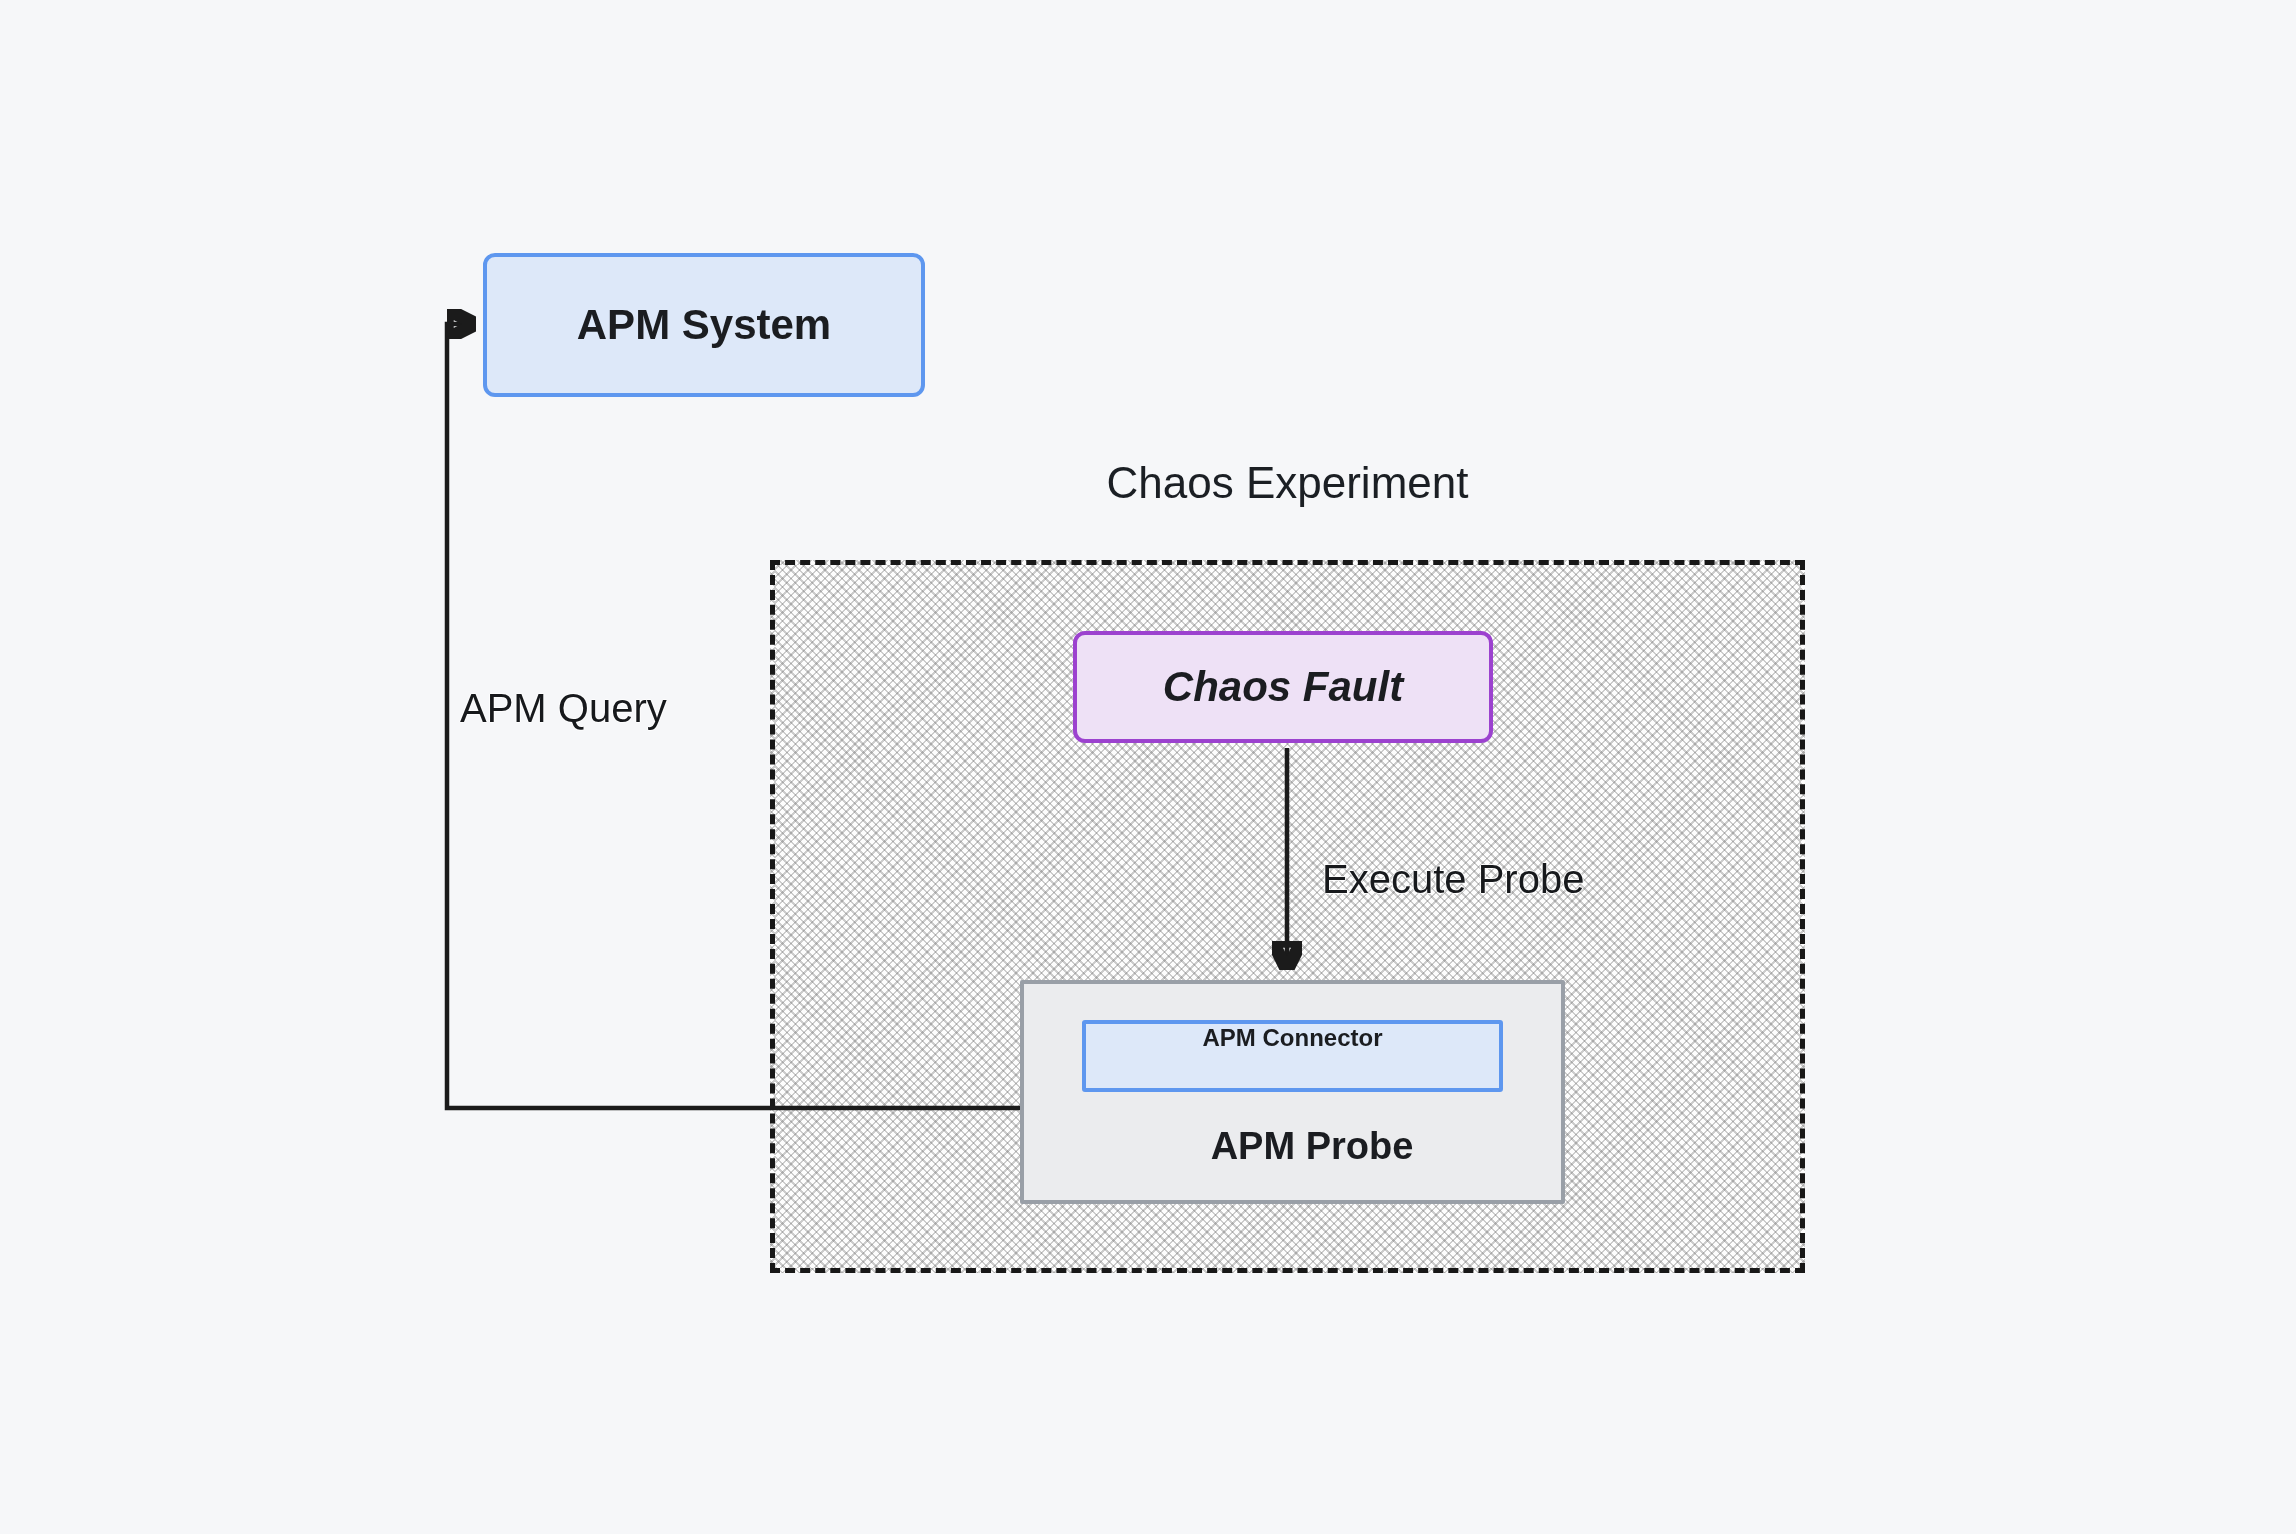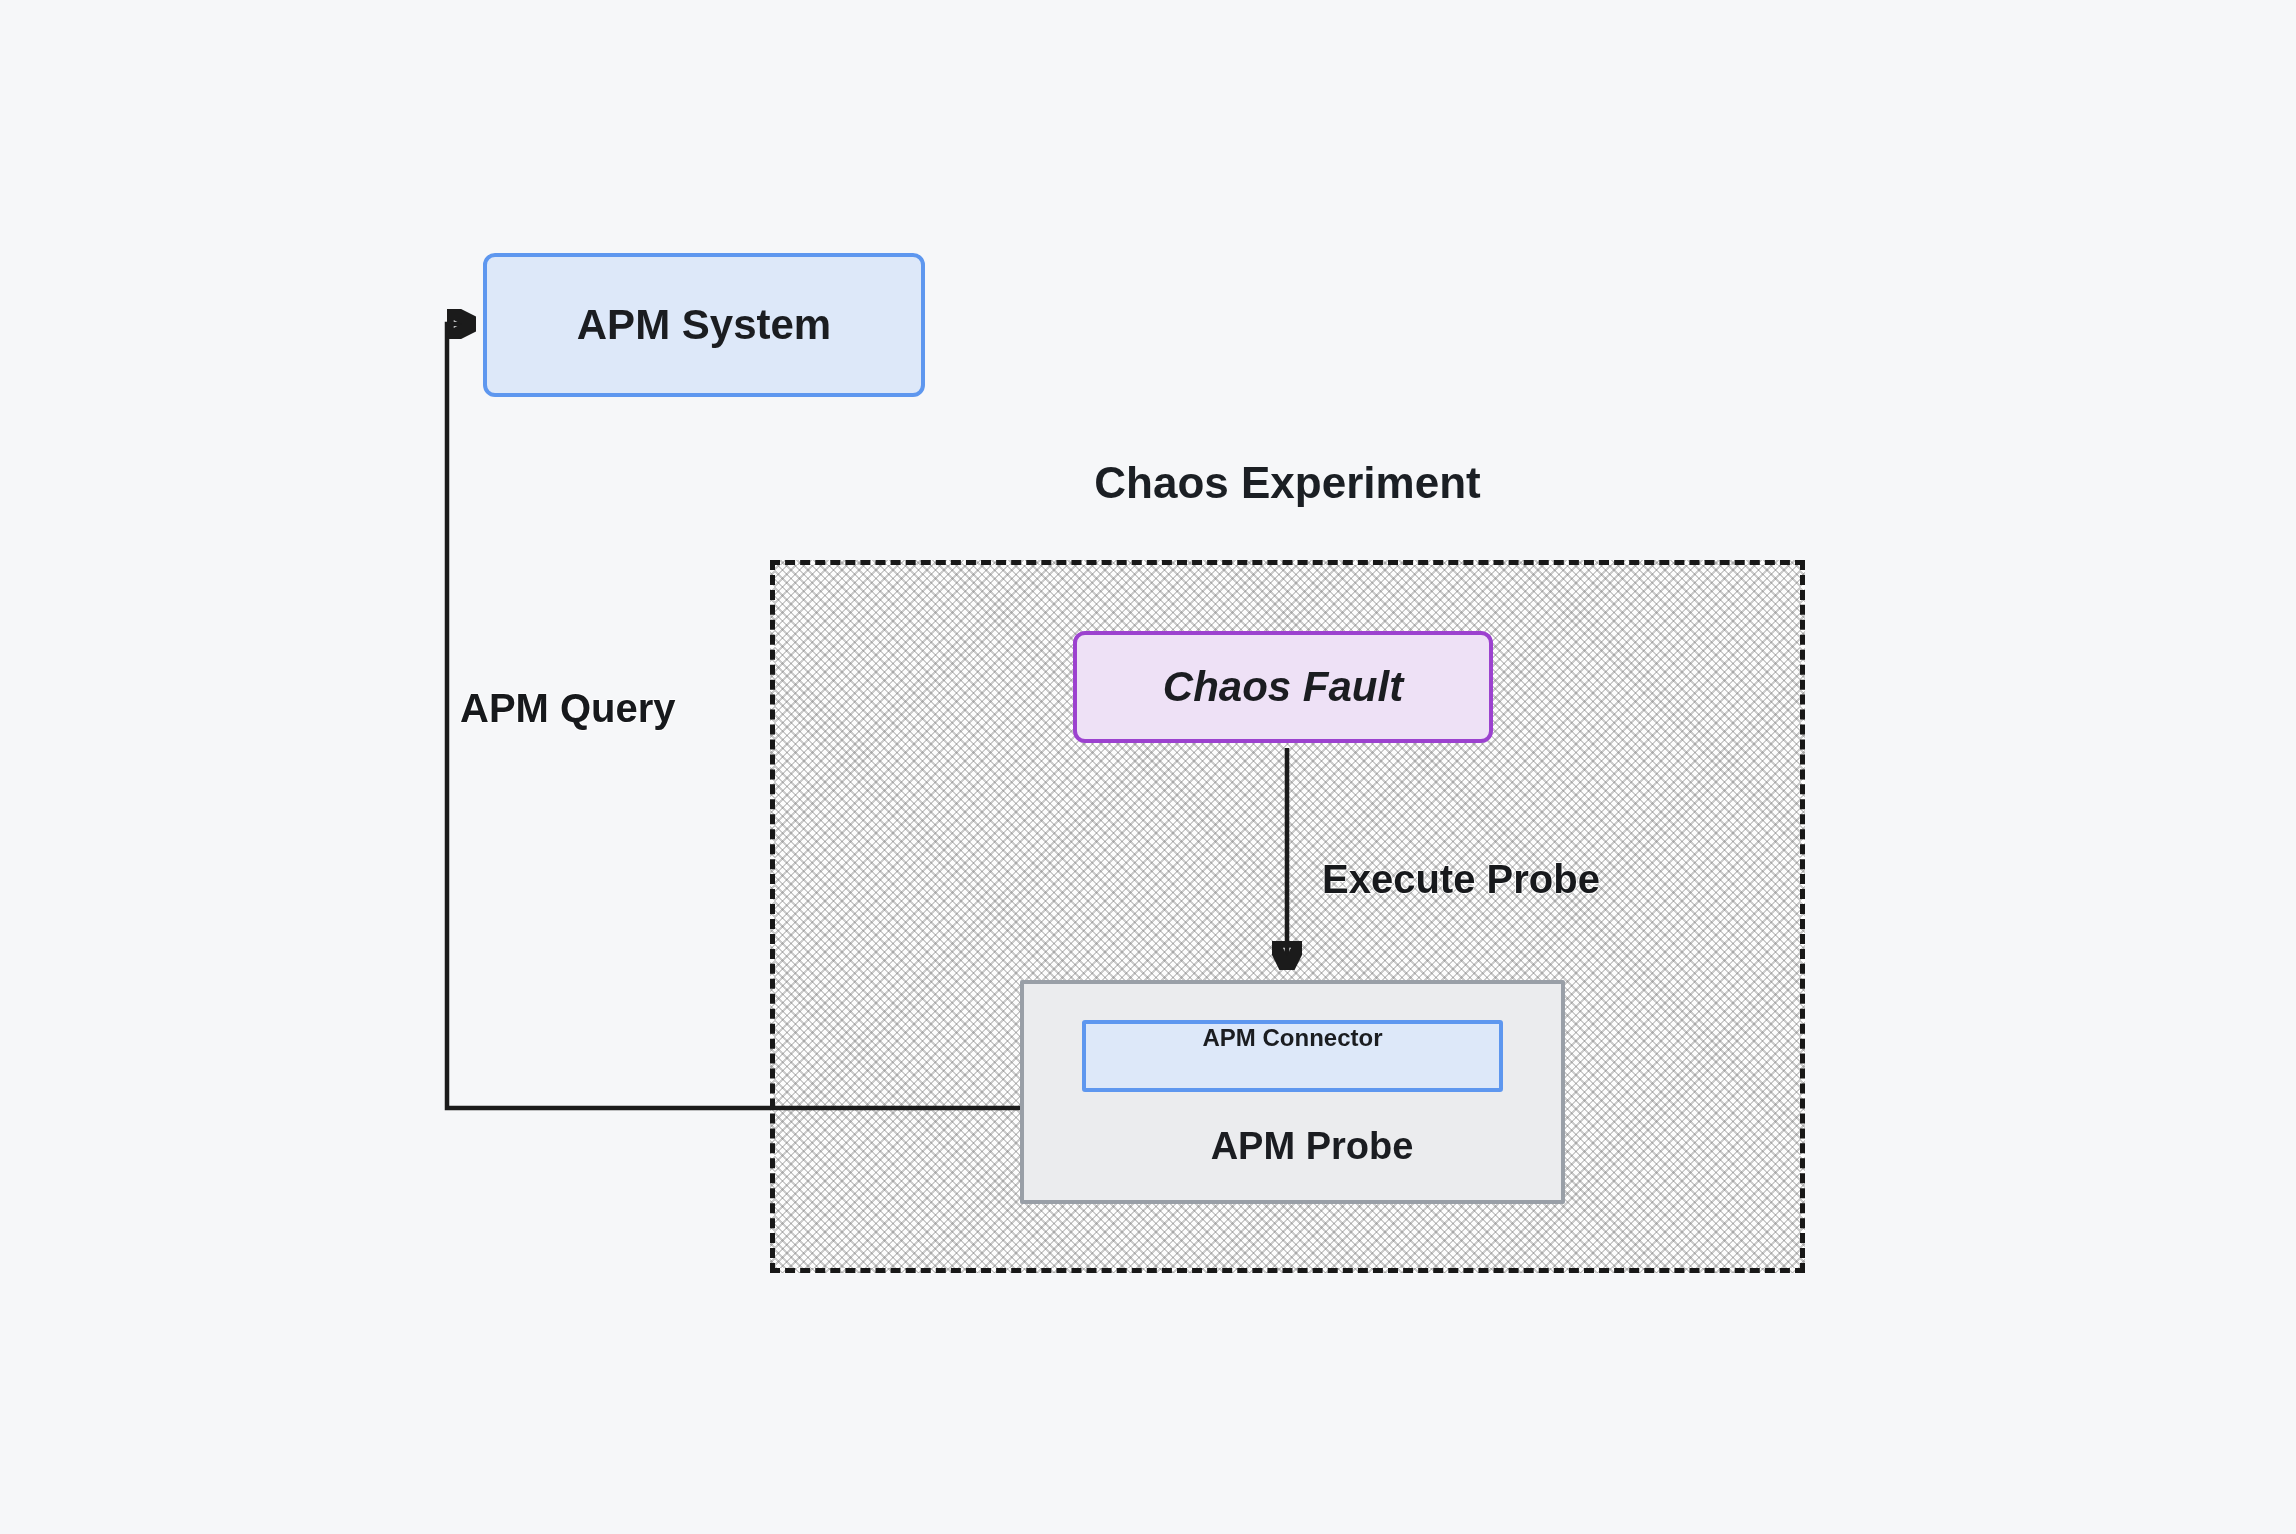--- a/index.html
+++ b/index.html
@@ -22,21 +22,21 @@
       repeating-linear-gradient(45deg,  rgba(90,90,90,0.30) 0 1.8px, transparent 1.8px 6px),
       repeating-linear-gradient(-45deg, rgba(90,90,90,0.30) 0 1.8px, transparent 1.8px 6px);
     z-index: 1;
   }
   .container-title {
     position: absolute;
     left: 770px; top: 458px;
     width: 1035px;
     text-align: center;
     font-size: 44px;
-    font-weight: 700;
+    font-weight: 400;
     color: #1b1f24;
     line-height: 1.15;
     z-index: 2;
   }
 
   
   .node {
     position: absolute;
     display: flex;
     align-items: center;
@@ -104,21 +104,21 @@
   }
   svg.edges path {
     stroke: #1b1b1b;
     stroke-width: 4.5;
     fill: none;
     stroke-linejoin: miter;
   }
   .edge-label {
     position: absolute;
     font-size: 40px;
-    font-weight: 700;
+    font-weight: 400;
     line-height: 1;
     color: #17191c;
     white-space: nowrap;
     z-index: 5;
     text-shadow:
       0 1px 1px rgba(255,255,255,0.85),
       0 -1px 1px rgba(255,255,255,0.85),
       1px 0 1px rgba(255,255,255,0.85),
       -1px 0 1px rgba(255,255,255,0.85);
   }

